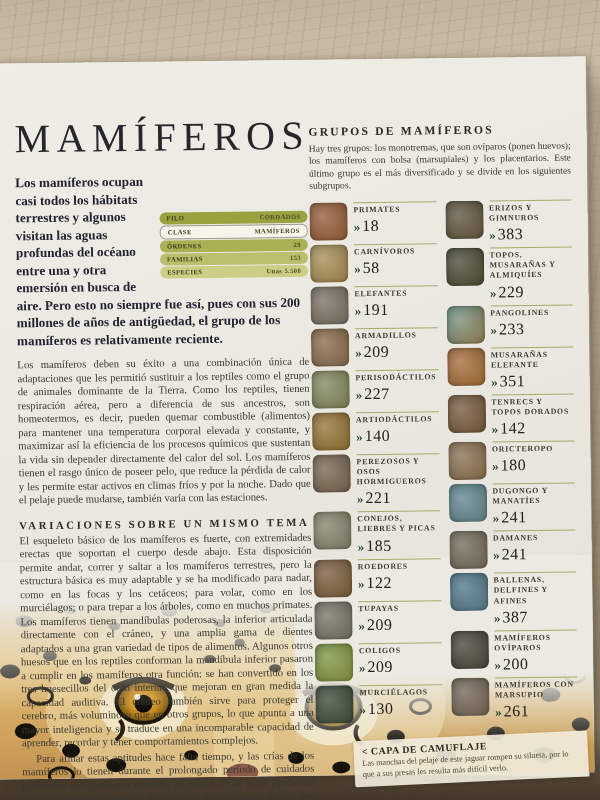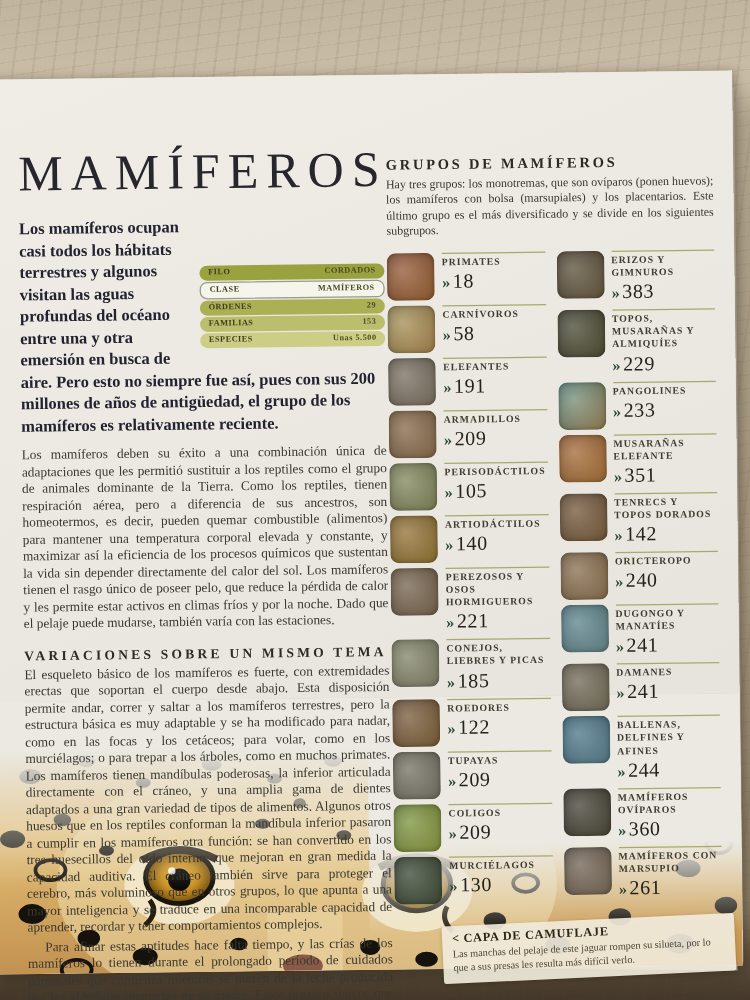--- a/index.html
+++ b/index.html
@@ -258,21 +258,21 @@
         <span class="chev">»</span><span class="enum">209</span>
       </div>
     </div>
   </div>
 
   <div class="entry">
     <div class="thumb" style="background: radial-gradient(circle at 32% 35%, rgba(255, 255, 255, 0.28), rgba(0, 0, 0, 0.28)), linear-gradient(135deg, rgb(106, 112, 72), rgb(154, 160, 106));"></div>
     <div class="einfo">
       <div class="elabel">PERISODÁCTILOS</div>
       <div class="epage">
-        <span class="chev">»</span><span class="enum">105</span>
+        <span class="chev">»</span><span class="enum">227</span>
       </div>
     </div>
   </div>
 
   <div class="entry">
     <div class="thumb" style="background: radial-gradient(circle at 32% 35%, rgba(255, 255, 255, 0.28), rgba(0, 0, 0, 0.28)), linear-gradient(135deg, rgb(122, 90, 34), rgb(176, 138, 58));"></div>
     <div class="einfo">
       <div class="elabel">ARTIODÁCTILOS</div>
       <div class="epage">
         <span class="chev">»</span><span class="enum">140</span>
@@ -389,21 +389,21 @@
         <span class="chev">»</span><span class="enum">142</span>
       </div>
     </div>
   </div>
 
   <div class="entry">
     <div class="thumb" style="background: radial-gradient(circle at 32% 35%, rgba(255, 255, 255, 0.28), rgba(0, 0, 0, 0.28)), linear-gradient(135deg, rgb(110, 85, 58), rgb(168, 135, 92));"></div>
     <div class="einfo">
       <div class="elabel">ORICTEROPO</div>
       <div class="epage">
-        <span class="chev">»</span><span class="enum">240</span>
+        <span class="chev">»</span><span class="enum">180</span>
       </div>
     </div>
   </div>
 
   <div class="entry">
     <div class="thumb" style="background: radial-gradient(circle at 32% 35%, rgba(255, 255, 255, 0.28), rgba(0, 0, 0, 0.28)), linear-gradient(135deg, rgb(63, 106, 116), rgb(122, 163, 168));"></div>
     <div class="einfo">
       <div class="elabel">DUGONGO Y MANATÍES</div>
       <div class="epage">
         <span class="chev">»</span><span class="enum">241</span>
@@ -419,31 +419,31 @@
         <span class="chev">»</span><span class="enum">241</span>
       </div>
     </div>
   </div>
 
   <div class="entry">
     <div class="thumb" style="background: radial-gradient(circle at 32% 35%, rgba(255, 255, 255, 0.28), rgba(0, 0, 0, 0.28)), linear-gradient(135deg, rgb(47, 90, 110), rgb(106, 151, 168));"></div>
     <div class="einfo">
       <div class="elabel">BALLENAS, DELFINES Y AFINES</div>
       <div class="epage">
-        <span class="chev">»</span><span class="enum">244</span>
+        <span class="chev">»</span><span class="enum">387</span>
       </div>
     </div>
   </div>
 
   <div class="entry">
     <div class="thumb" style="background: radial-gradient(circle at 32% 35%, rgba(255, 255, 255, 0.28), rgba(0, 0, 0, 0.28)), linear-gradient(135deg, rgb(42, 42, 32), rgb(90, 84, 66));"></div>
     <div class="einfo">
       <div class="elabel">MAMÍFEROS OVÍPAROS</div>
       <div class="epage">
-        <span class="chev">»</span><span class="enum">360</span>
+        <span class="chev">»</span><span class="enum">200</span>
       </div>
     </div>
   </div>
 
   <div class="entry">
     <div class="thumb" style="background: radial-gradient(circle at 32% 35%, rgba(255, 255, 255, 0.28), rgba(0, 0, 0, 0.28)), linear-gradient(135deg, rgb(85, 72, 58), rgb(143, 125, 102));"></div>
     <div class="einfo">
       <div class="elabel">MAMÍFEROS CON MARSUPIO</div>
       <div class="epage">
         <span class="chev">»</span><span class="enum">261</span>

